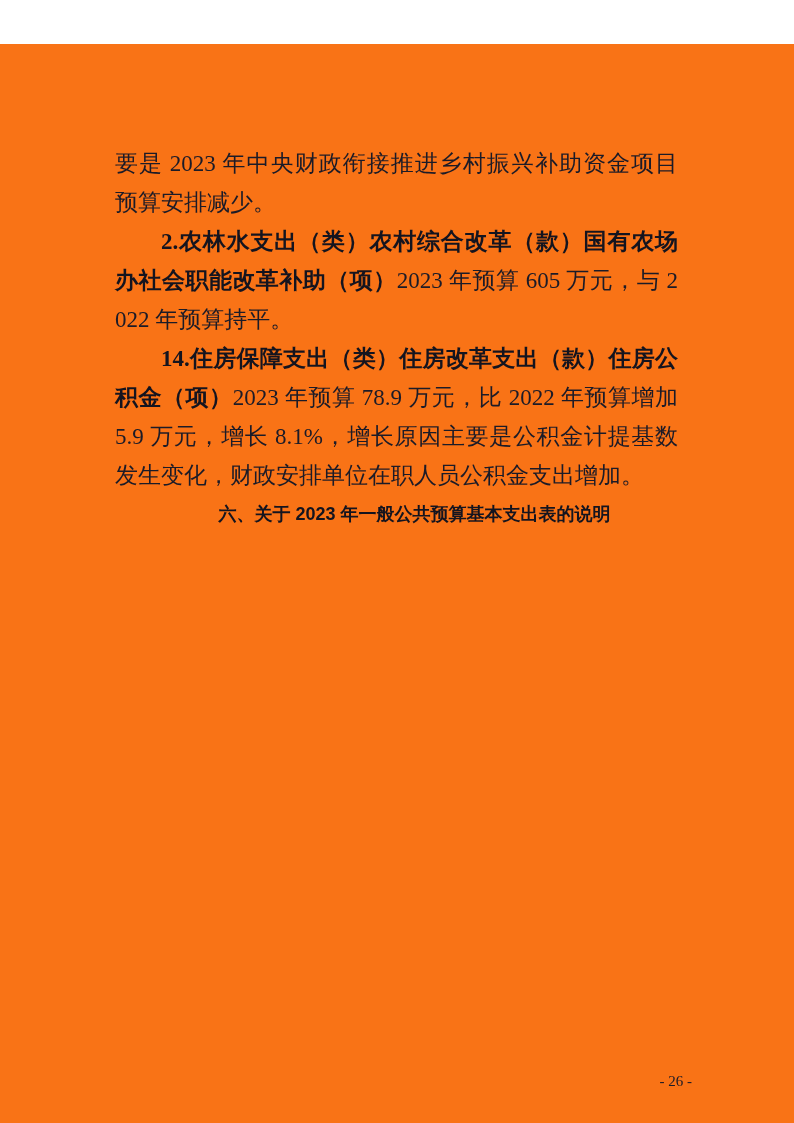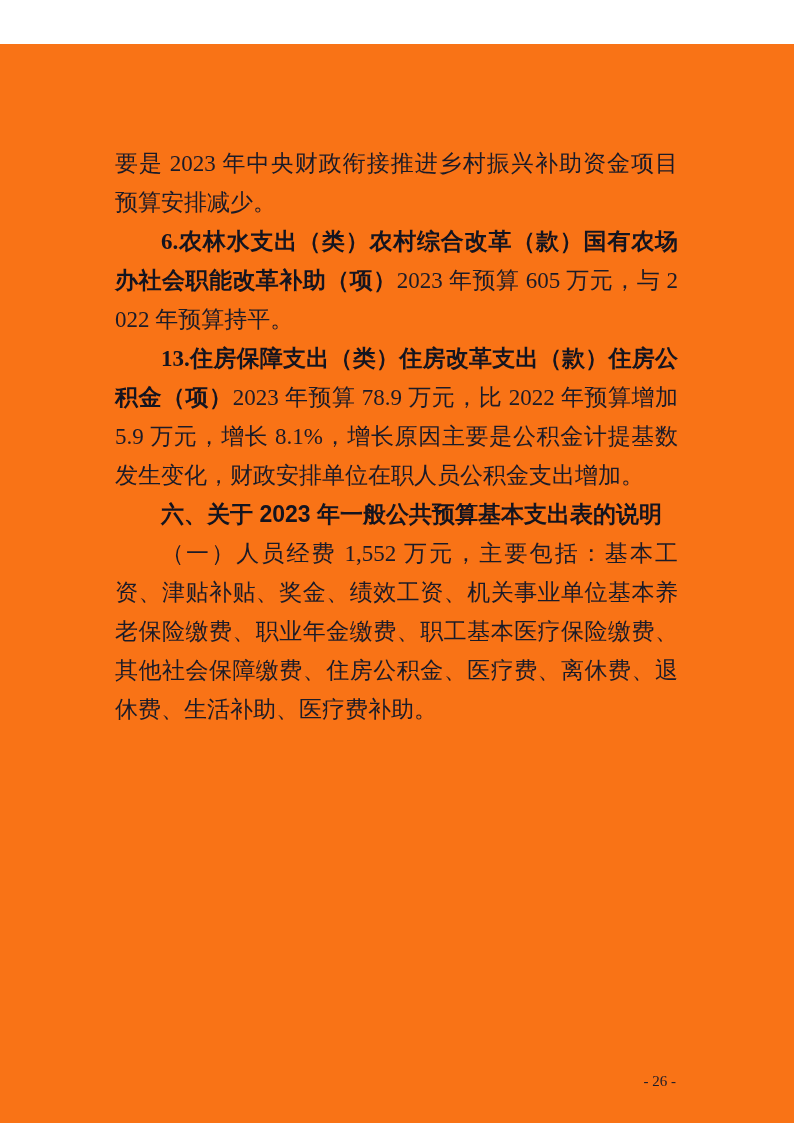--- a/index.html
+++ b/index.html
@@ -35,53 +35,52 @@
   }
   .para.no-indent {
     text-indent: 0;
   }
   .lead {
     font-weight: bold;
     color: #14141f;
   }
   .heading {
     margin: 0;
-    font-size: 23px;
+    font-size: 18px;
     line-height: 39px;
     font-weight: bold;
     text-indent: 2em;
     font-family: "Liberation Sans", "DejaVu Sans", sans-serif;
     color: #14141f;
-    text-align: left;
+    text-align: center;
   }
   .page-number {
     position: absolute;
     top: 1027px;
-    right: 118px;
+    right: 102px;
     font-size: 15px;
     line-height: 20px;
     color: #1b1b28;
     font-family: "Liberation Serif", "DejaVu Serif", serif;
   }
 </style>
 </head>
 <body>
 
 <div class="page">
   <div class="content">
 
     <p class="para no-indent"><span>要是 2023 年中央财政衔接推进乡村振兴补助资金项目预算安排减少。</span></p>
 
-    <p class="para"><strong class="lead">6.农林水支出（类）农村综合改革（款）国有农场办社会职能改革补助（项）</strong><span>2023 年预算 605 万元，与 2022 年预算持平。</span></p>
+    <p class="para"><strong class="lead">2.农林水支出（类）农村综合改革（款）国有农场办社会职能改革补助（项）</strong><span>2023 年预算 605 万元，与 2022 年预算持平。</span></p>
 
-    <p class="para"><strong class="lead">13.住房保障支出（类）住房改革支出（款）住房公积金（项）</strong><span>2023 年预算 78.9 万元，比 2022 年预算增加 5.9 万元，增长 8.1%，增长原因主要是公积金计提基数发生变化，财政安排单位在职人员公积金支出增加。</span></p>
+    <p class="para"><strong class="lead">14.住房保障支出（类）住房改革支出（款）住房公积金（项）</strong><span>2023 年预算 78.9 万元，比 2022 年预算增加 5.9 万元，增长 8.1%，增长原因主要是公积金计提基数发生变化，财政安排单位在职人员公积金支出增加。</span></p>
 
 
     <h2 class="heading">六、关于 2023 年一般公共预算基本支出表的说明</h2>
 
 
-    <p class="para"><span>（一）人员经费 1,552 万元，主要包括：基本工资、津贴补贴、奖金、绩效工资、机关事业单位基本养老保险缴费、职业年金缴费、职工基本医疗保险缴费、其他社会保障缴费、住房公积金、医疗费、离休费、退休费、生活补助、医疗费补助。</span></p>
 
 
   </div>
 
   <div class="page-number">- 26 -</div>
 </div>
 
 </body></html>

